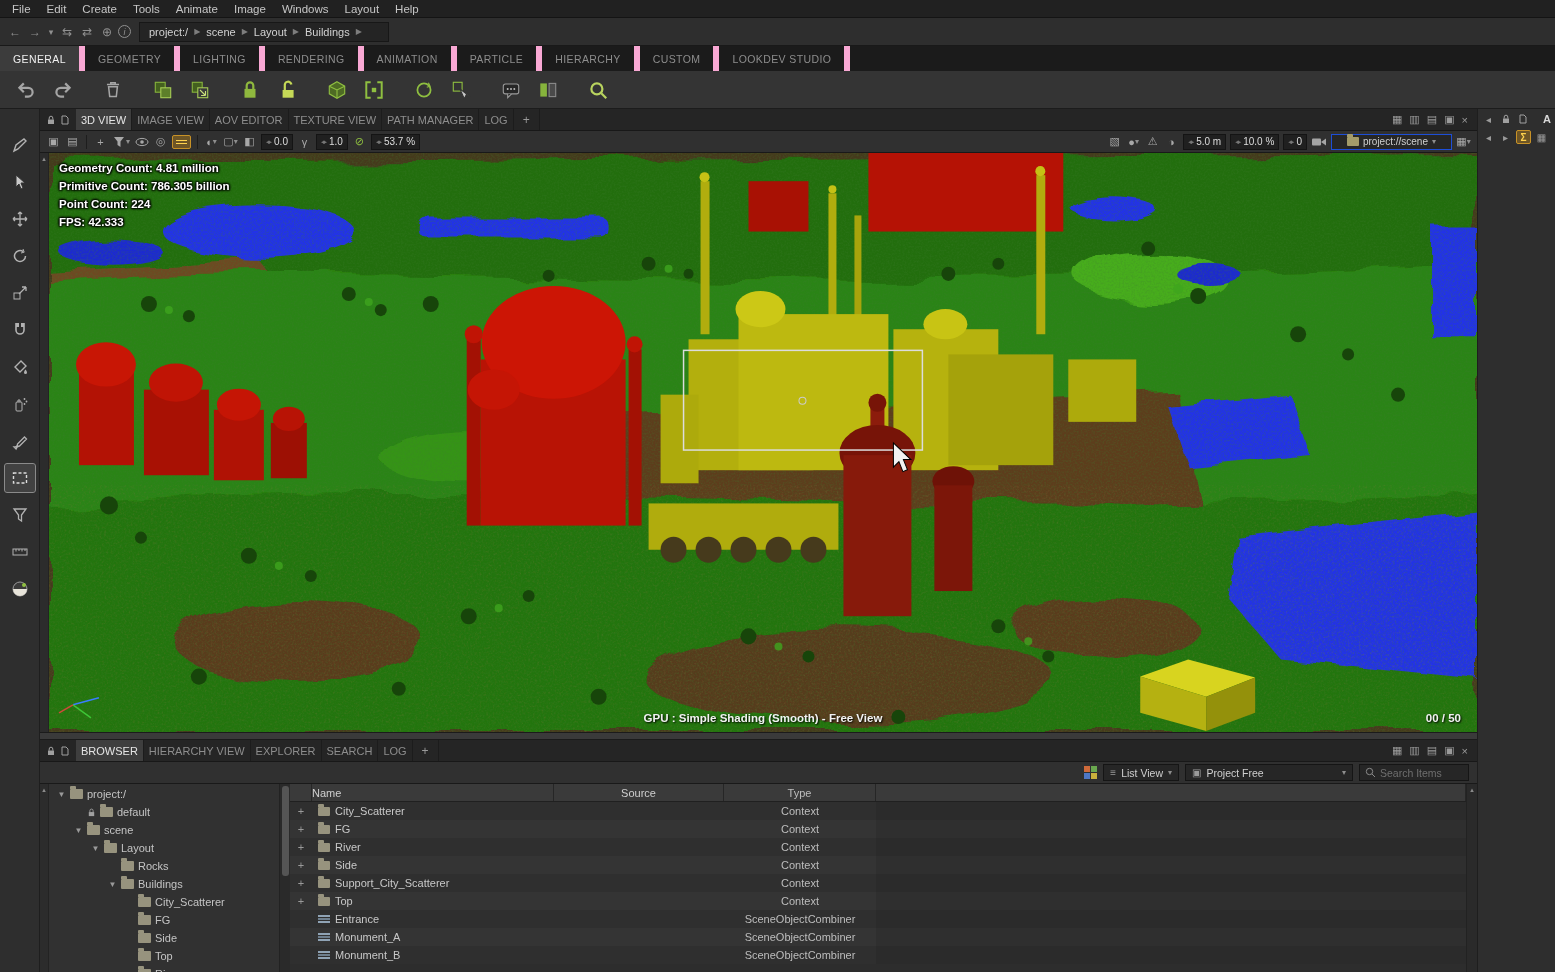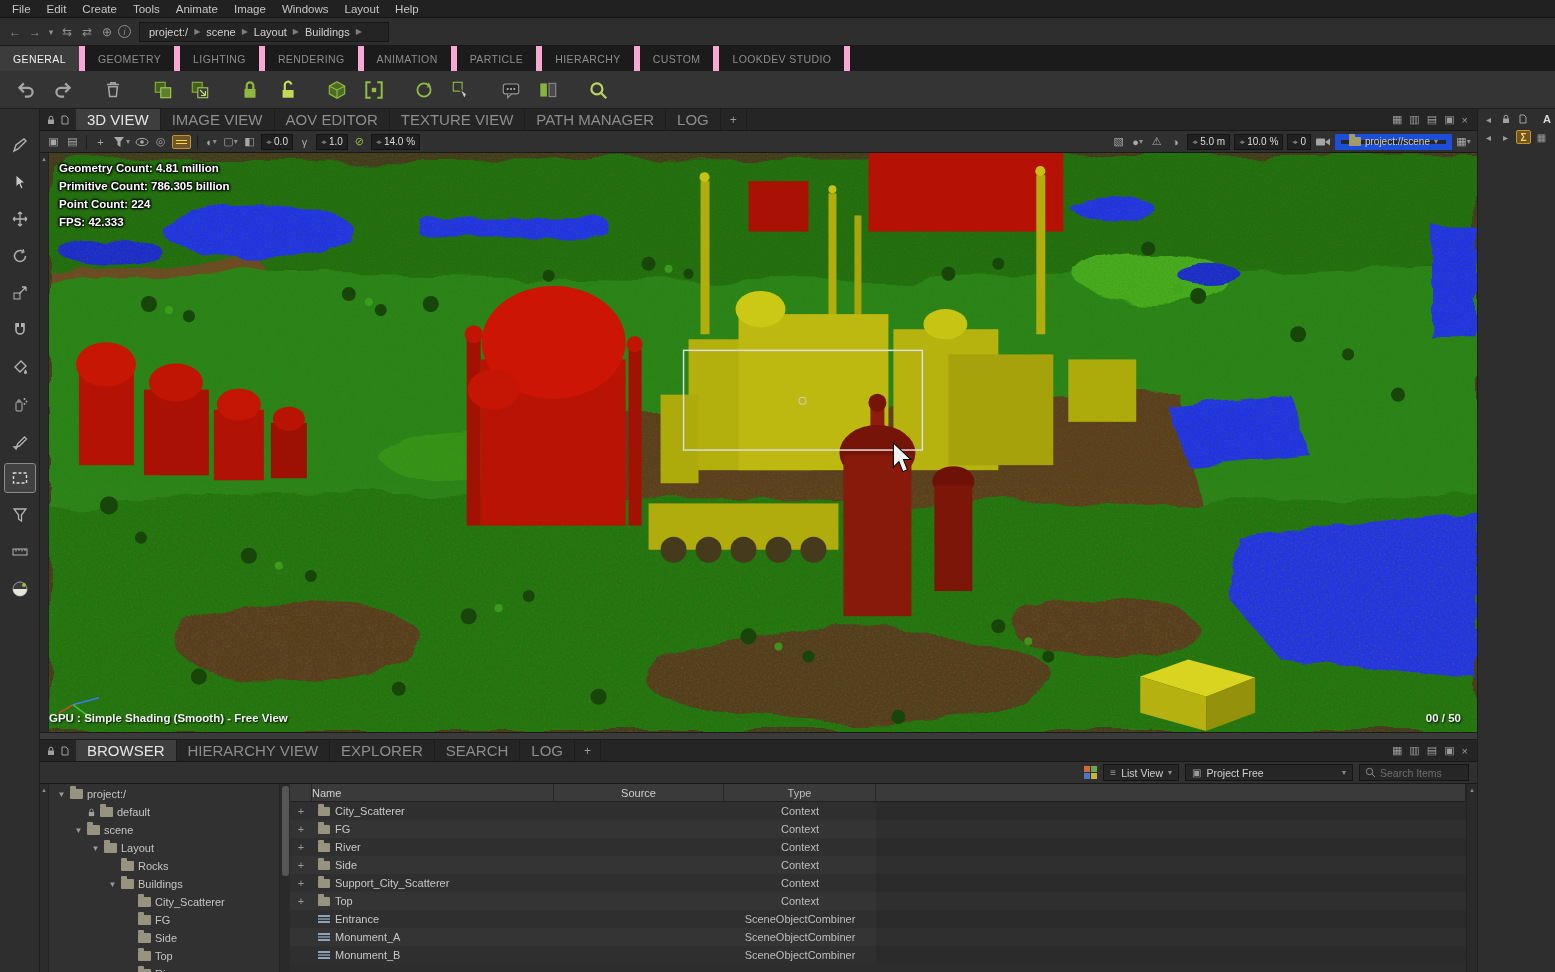--- a/index.html
+++ b/index.html
@@ -42,49 +42,49 @@
   .rg-ico.sigma{border:1px solid #c89227;background:#6d5526;color:#ffd34e;font-weight:bold;border-radius:2px;min-width:15px}
   .rg-label{margin-left:auto;color:#d8d8d8;font-size:11px;font-weight:bold}
 
   
   .panel{display:flex;flex-direction:column;min-height:0}
   .viewport-panel{height:623px}
   .browser-panel{height:232px}
   .splitter{height:8px;background:#3a3a3a;border-top:1px solid #1b1b1b;border-bottom:1px solid #1b1b1b}
   .panel-header{height:22px;background:#252525;display:flex;align-items:stretch;border-bottom:1px solid #181818;flex:none}
   .ph-icons{display:flex;align-items:center;gap:4px;padding:0 6px}
-  .ph-tab{display:flex;align-items:center;padding:0 11px;color:#8d8d8d;font-size:15px;border-right:1px solid #1c1c1c}
+  .ph-tab{display:flex;align-items:center;padding:0 5px;color:#8d8d8d;font-size:11px;border-right:1px solid #1c1c1c}
   .ph-tab.active{background:#3e3e3e;color:#e5e5e5}
   .ph-tab.add{padding:0 9px;color:#9a9a9a;font-size:12px}
   .ph-right{margin-left:auto;display:flex;align-items:center;gap:7px;padding:0 9px;color:#9a9a9a;font-size:11px}
   .ph-right span{cursor:default}
 
   
   .vtoolbar{height:22px;background:#303030;display:flex;align-items:center;gap:4px;padding:0 6px;border-bottom:1px solid #191919;font-size:10px;color:#a8a8a8;flex:none}
   .vt-icon{min-width:15px;height:16px;display:flex;align-items:center;justify-content:center;font-size:11px}
   .vt-icon.green{color:#8fbf40}
   .vt-sep{width:1px;height:14px;background:#1d1d1d;margin:0 2px}
   .vt-field{display:flex;align-items:center;background:#202020;border:1px solid #141414;height:16px;padding:0 4px;color:#dcdcdc;gap:3px;font-size:10px}
   .vt-field .arrows{color:#777;font-size:7px;letter-spacing:-1px}
-  .vt-dd{display:flex;align-items:center;background:#262626;border:6px solid #1d4ed8;height:16px;padding:0 8px;gap:4px;color:#cfcfcf}
+  .vt-dd{display:flex;align-items:center;background:#262626;border:1px solid #1d4ed8;height:16px;padding:0 15px;gap:4px;color:#cfcfcf}
   .caret{color:#8e8e8e;font-size:8px}
   .hud-toggle{width:19px;height:14px;border:1px solid #c89227;background:#6d5526;border-radius:2px;display:flex;flex-direction:column;justify-content:center;gap:2px;padding:0 3px}
   .hud-toggle i{display:block;height:1px;background:#ffd34e}
   .vt-spacer{flex:1}
   .mini-folder{width:12px;height:9px;background:#a39b6a;border-radius:1px;position:relative;flex:none}
   .mini-folder::before{content:"";position:absolute;top:-3px;left:0;width:6px;height:3px;background:#a39b6a;border-radius:1px 1px 0 0}
 
   
   .viewport{flex:1;display:flex;min-height:0;background:#3c3116}
   .vp-rail{width:9px;background:#2c2c2c;color:#8a8a8a;font-size:7px;text-align:center;padding-top:2px;border-right:1px solid #232323}
   .vp-scene{flex:1;position:relative;overflow:hidden}
   svg.scene{position:absolute;inset:0;width:100%;height:100%;display:block}
   .hud{position:absolute;top:6px;left:10px;color:#fff;font-weight:bold;font-size:11.5px;line-height:18px;
     text-shadow:1px 1px 2px #000,-1px -1px 2px #000,1px -1px 2px #000,-1px 1px 2px #000}
-  .vp-status{position:absolute;bottom:8px;left:0;right:0;color:#f2f2f2;font-weight:bold;font-size:11.5px;text-shadow:1px 1px 2px #000}
+  .vp-status{position:absolute;bottom:8px;left:0;right:0;text-align:center;color:#f2f2f2;font-weight:bold;font-size:11.5px;text-shadow:1px 1px 2px #000}
   .vp-frame{position:absolute;bottom:8px;right:16px;color:#f2f2f2;font-weight:bold;font-size:11.5px;text-shadow:1px 1px 2px #000}
 
   
   .browser-toolbar{height:22px;background:#303030;display:flex;align-items:center;gap:6px;padding:0 8px;border-bottom:1px solid #191919;flex:none}
   .thumbs{display:grid;grid-template-columns:6px 6px;grid-auto-rows:6px;gap:1px}
   .thumbs i{display:block}
   .thumbs i:nth-child(1){background:#cf6a3a}.thumbs i:nth-child(2){background:#6aa84f}
   .thumbs i:nth-child(3){background:#4f77c4}.thumbs i:nth-child(4){background:#c9b13c}
   .bt-dd{display:flex;align-items:center;background:#262626;border:1px solid #151515;height:17px;padding:0 6px;gap:5px;color:#cfcfcf;font-size:10.5px}
   .bt-dd .dd-ico{color:#9a9a9a;font-size:10px}
@@ -427,21 +427,21 @@
               <span>0.0</span>
             </div>
           <span class="vt-icon">γ</span>
           <div class="vt-field">
               <span class="arrows">◂▸</span>
               <span>1.0</span>
             </div>
           <span class="vt-icon green">⊘</span>
           <div class="vt-field">
               <span class="arrows">◂▸</span>
-              <span>14.0 %</span>
+              <span>53.7 %</span>
             </div>
           <span class="vt-spacer"></span>
           <span class="vt-icon">▧</span>
           <span class="vt-icon">●<span class="caret">▾</span></span>
           <span class="vt-icon">⚠</span>
           <span class="vt-icon">◑</span>
           <div class="vt-field">
               <span class="arrows">◂▸</span>
               <span>5.0 m</span>
             </div>

